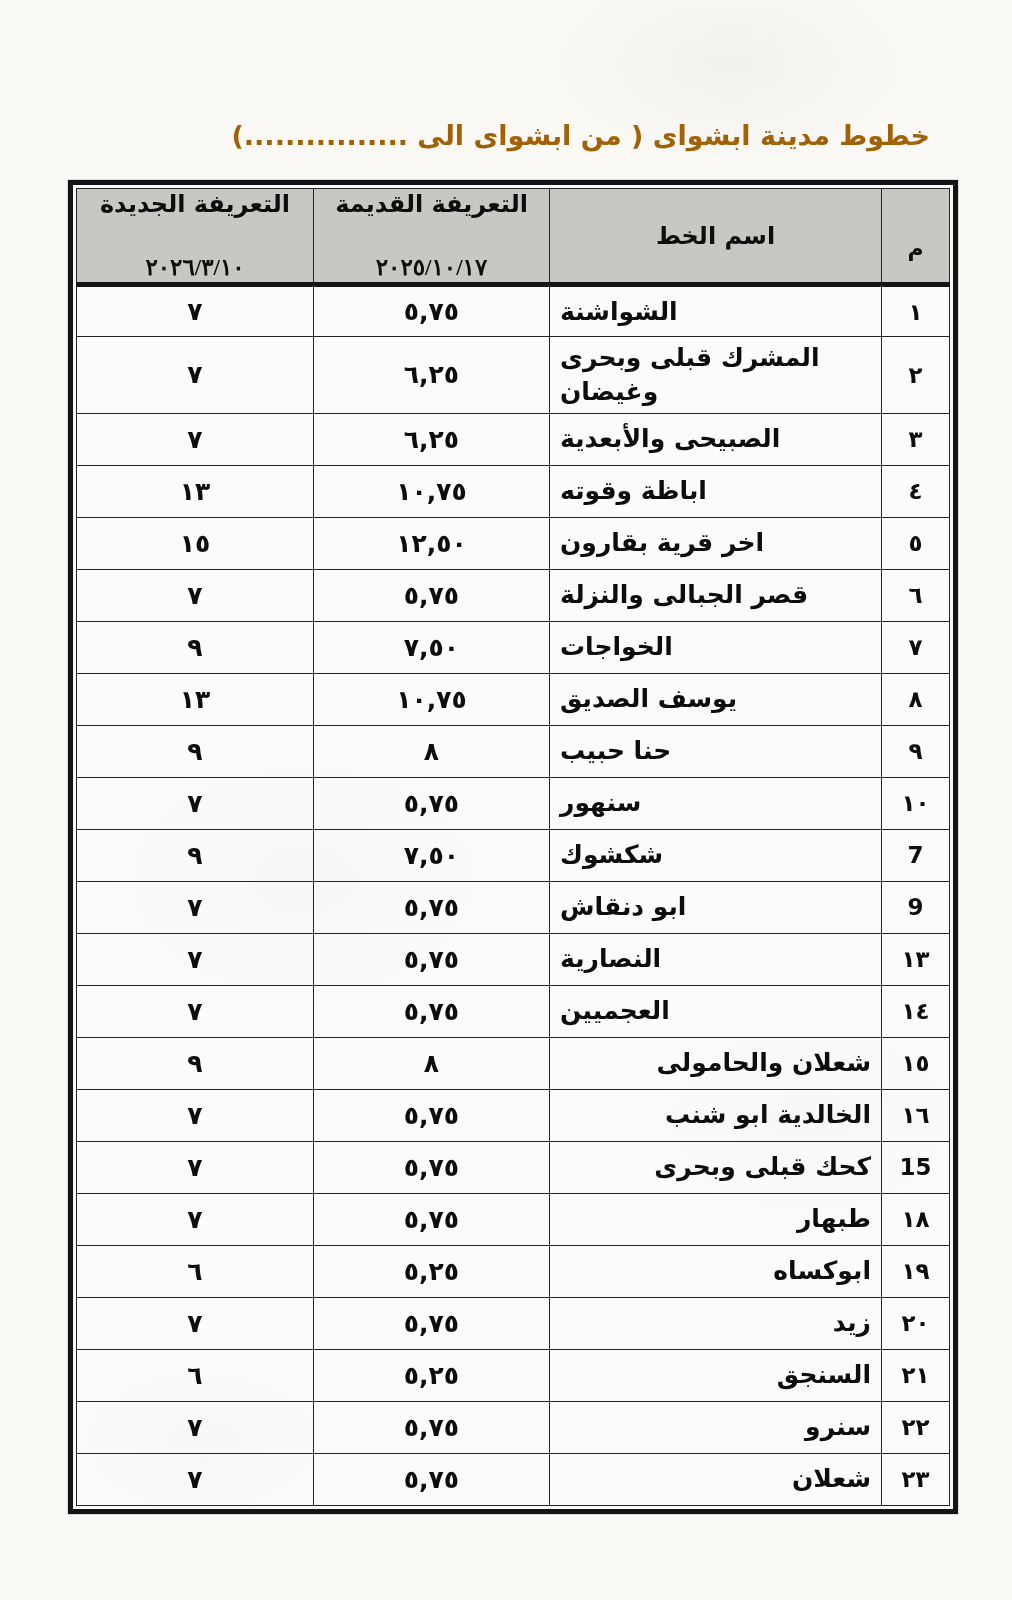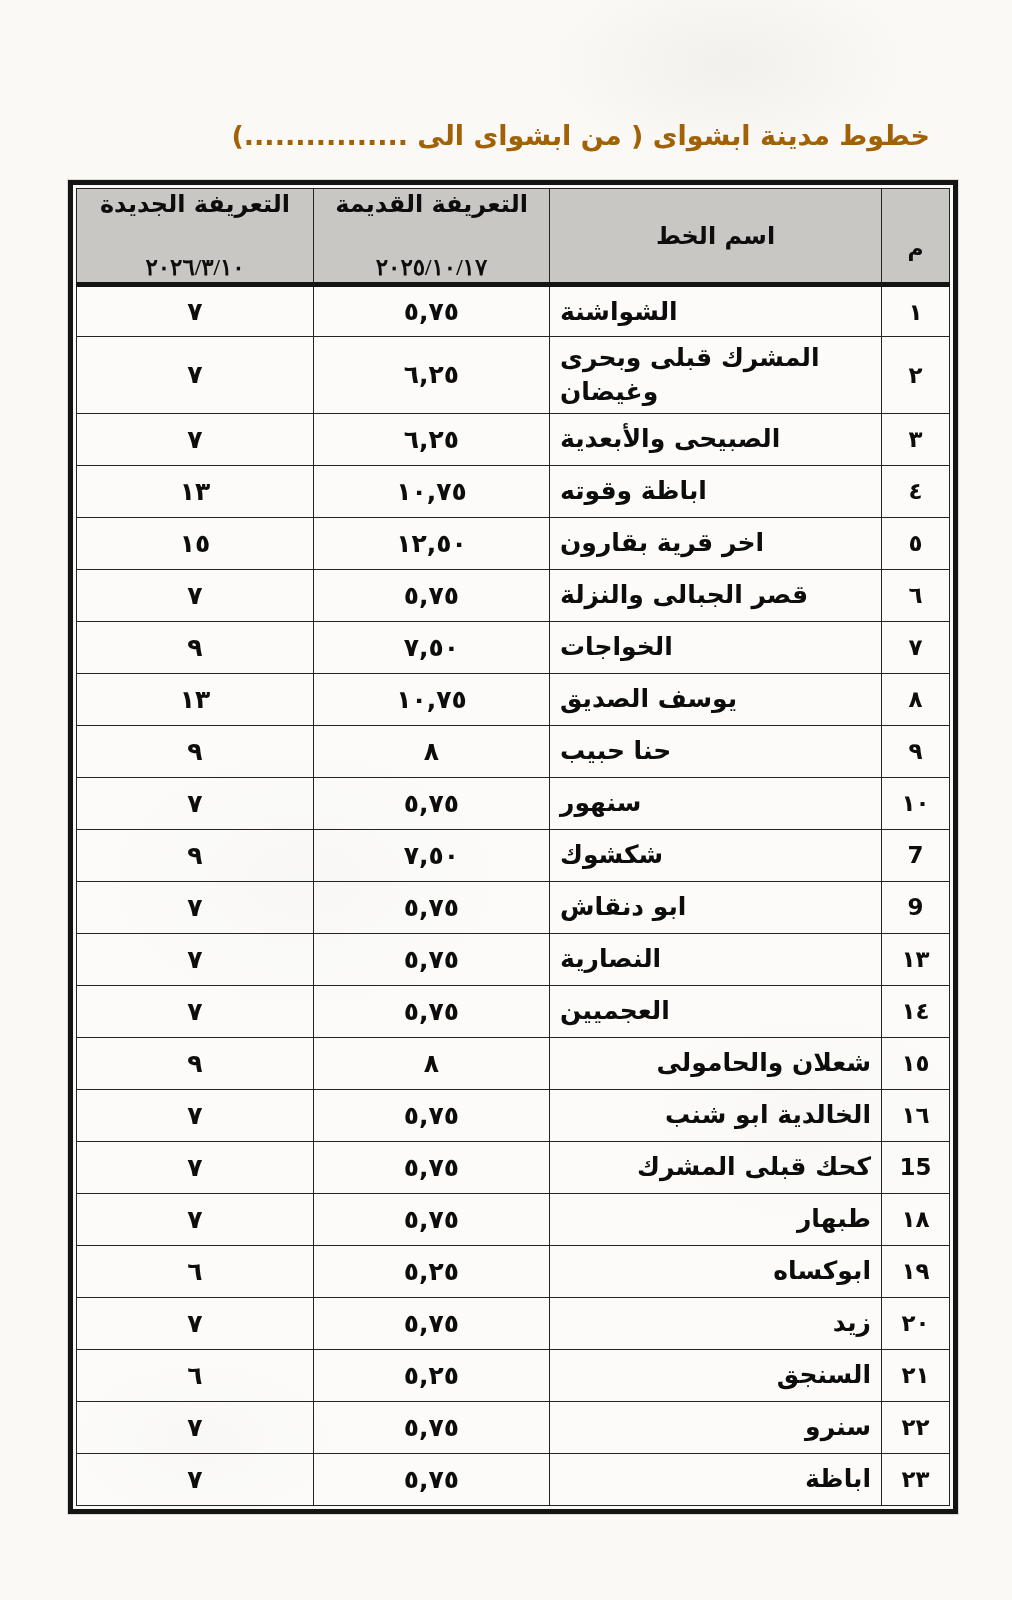--- a/index.html
+++ b/index.html
@@ -242,21 +242,21 @@
 
         <tr>
           <td class="idx">١٦</td>
           <td class="name align-center">الخالدية ابو شنب</td>
           <td class="val">٥,٧٥</td>
           <td class="val">٧</td>
         </tr>
 
         <tr>
           <td class="idx">15</td>
-          <td class="name align-center">كحك قبلى المشرك</td>
+          <td class="name align-center">كحك قبلى وبحرى</td>
           <td class="val">٥,٧٥</td>
           <td class="val">٧</td>
         </tr>
 
         <tr>
           <td class="idx">١٨</td>
           <td class="name align-center">طبهار</td>
           <td class="val">٥,٧٥</td>
           <td class="val">٧</td>
         </tr>
@@ -284,19 +284,19 @@
 
         <tr>
           <td class="idx">٢٢</td>
           <td class="name align-center">سنرو</td>
           <td class="val">٥,٧٥</td>
           <td class="val">٧</td>
         </tr>
 
         <tr>
           <td class="idx">٢٣</td>
-          <td class="name align-center">اباظة</td>
+          <td class="name align-center">شعلان</td>
           <td class="val">٥,٧٥</td>
           <td class="val">٧</td>
         </tr>
       </tbody>
   </table>
 </div>
 
 </body></html>

